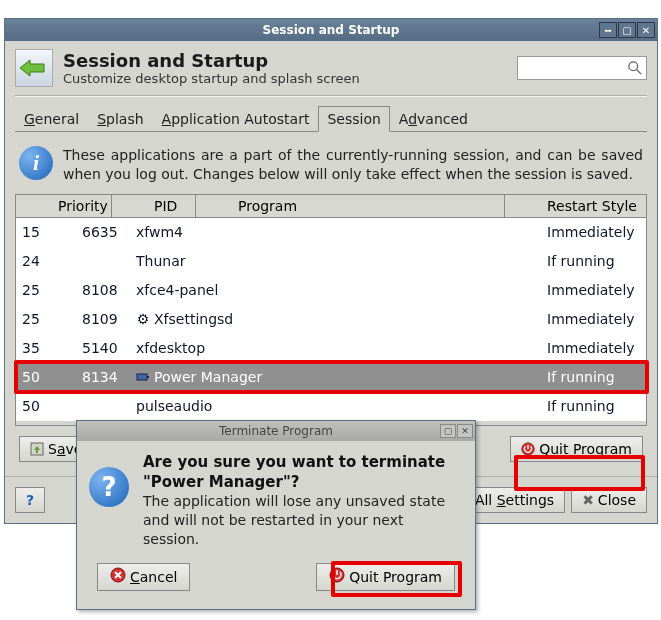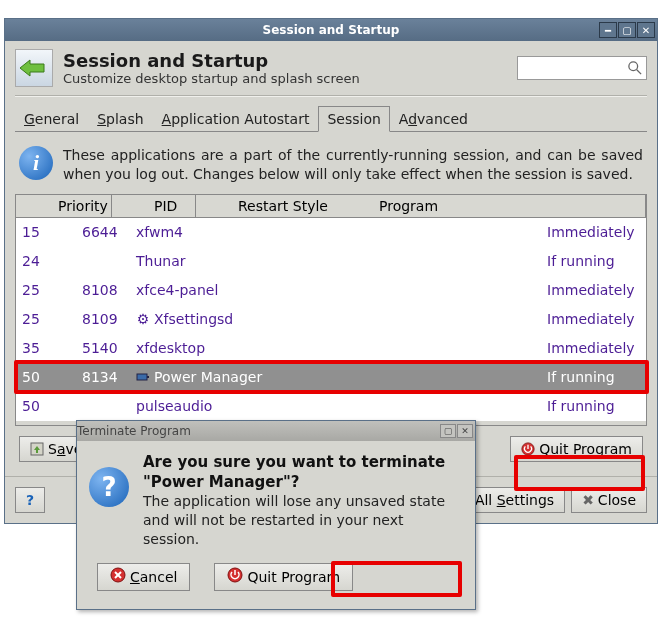--- a/index.html
+++ b/index.html
@@ -33,48 +33,48 @@
 .info-text { font-size: 14px; color: #222; text-align: justify; flex: 1; line-height: 1.35; }
 
 .table-wrap { border: 1px solid #888; height: 232px;}
 .thead { display: flex; background: #d8d8d2; border-bottom: 1px solid #888; }
 .thead .th { font-size: 14px; padding: 3px 6px; border-right: 1px solid #888; margin-left: 36px; }
 .col-pri { width: 60px; }
 .col-pid { width: 48px; }
 .col-prog { flex: 1; }
 .col-rs { width: 105px; }
 .table-body { background: #fff; }
-.row { display: flex; font-size: 14px; color: #4c1d95; padding: 3px 0; align-items:center; height: 29px; }
+.row { display: flex; font-size: 14px; color: #0f172a; padding: 3px 0; align-items:center; height: 29px; }
 .row.selected { background: #909090; color: #fff; }
 .row .td { padding: 0 6px; display:flex; align-items:center; gap:4px; }
 .row .td.col-prog { padding-left: 12px; }
 
 .highlight-sel { position: absolute; border: 4px solid #e70000; left: 14px; width: 635px; height: 34px; top: 360px; pointer-events:none; border-radius:2px; }
 .highlight-quit1 { position: absolute; border: 4px solid #e70000; left: 514px; top: 455px; width: 131px; height: 36px; pointer-events:none; border-radius:2px;}
 .highlight-quit2 { position: absolute; border: 4px solid #e70000; left: 331px; top: 561px; width: 131px; height: 36px; pointer-events:none; border-radius:2px;}
 
 .bottom-buttons { display:flex; gap:8px; padding: 10px 4px 4px; align-items:center; }
 .btn { display:inline-flex; align-items:center; gap:4px; font-size:14px; padding: 3px 10px; background: linear-gradient(#ededea,#d6d6d0); border:1px solid #888; cursor:pointer; height:26px;}
 .gear { font-size:14px; color:#555; }
 
 .footer { display:flex; gap:6px; justify-content:flex-end; padding: 10px; border-top: 1px solid #b0b0aa;}
 .footer .left { margin-right:auto; }
 .help-btn { width:30px; }
 
 
 .dialog { position: absolute; left: 76px; top: 420px; width: 400px; border: 1px solid #5a7088; background:#d6d6d0; box-shadow: 2px 2px 4px rgba(0,0,0,0.3); }
-.dialog .dtitle { background: linear-gradient(#c0c0bc,#a8a8a4); height:20px; display:flex; align-items:center; justify-content:flex-start; font-size:12px; color:#444; position:relative; }
+.dialog .dtitle { background: linear-gradient(#c0c0bc,#a8a8a4); height:20px; display:flex; align-items:center; justify-content:center; font-size:12px; color:#444; position:relative; }
 .dialog .dtitle .controls { position:absolute; right:2px; display:flex; gap:1px;}
 .dialog .dtitle .ctl { width:16px; height:14px; border:1px solid #888; background:#c4c4c0; font-size:9px; display:flex; align-items:center; justify-content:center; color:#444;}
 .dialog-body { padding: 12px; }
 .dialog-content { display:flex; gap:14px; }
 .q-icon { width:40px; height:40px; border-radius:50%; background: radial-gradient(circle at 30% 30%,#7db4f0,#1a63b8); display:flex; align-items:center; justify-content:center; color:#fff; font-weight:bold; font-size:26px; flex-shrink:0; margin-top:14px;}
 .dialog-heading { font-size:15px; font-weight:bold; color:#111; line-height:1.3; }
 .dialog-msg { font-size:14px; color:#222; line-height:1.35;}
-.dialog-buttons { display:flex; gap:24px; justify-content:flex-start; padding: 14px 8px 6px;}
+.dialog-buttons { display:flex; gap:24px; justify-content:space-between; padding: 14px 8px 6px;}
 .btn.big { height:28px; padding:3px 12px; }
 .power-icon { width:16px; height:16px; }
 
 .mini-icon { width:14px; height:14px; display:inline-flex; align-items:center; justify-content:center;}
 </style>
 </head>
 <body>
 
 <div class="window">
   <div class="titlebar">
@@ -116,27 +116,27 @@
     <div class="tab-content">
       <div class="info-row">
         <div class="info-icon">i</div>
         <div class="info-text">These applications are a part of the currently-running session, and can be saved when you log out.  Changes below will only take effect when the session is saved.</div>
       </div>
 
       <div class="table-wrap">
         <div class="thead">
           <div class="th col-pri">Priority</div>
           <div class="th col-pid">PID</div>
+          <div class="th col-prog">Program</div>
           <div class="th col-rs" style="border-right:none">Restart Style</div>
-          <div class="th col-prog">Program</div>
         </div>
         <div class="table-body" id="tbody">
             <div class="row">
               <div class="td col-pri">15</div>
-              <div class="td col-pid">6644</div>
+              <div class="td col-pid">6635</div>
               <div class="td col-prog">
                 <span>xfwm4</span>
               </div>
               <div class="td col-rs">Immediately</div>
             </div>
             <div class="row">
               <div class="td col-pri">24</div>
               <div class="td col-pid"></div>
               <div class="td col-prog">
                 <span>Thunar</span>

